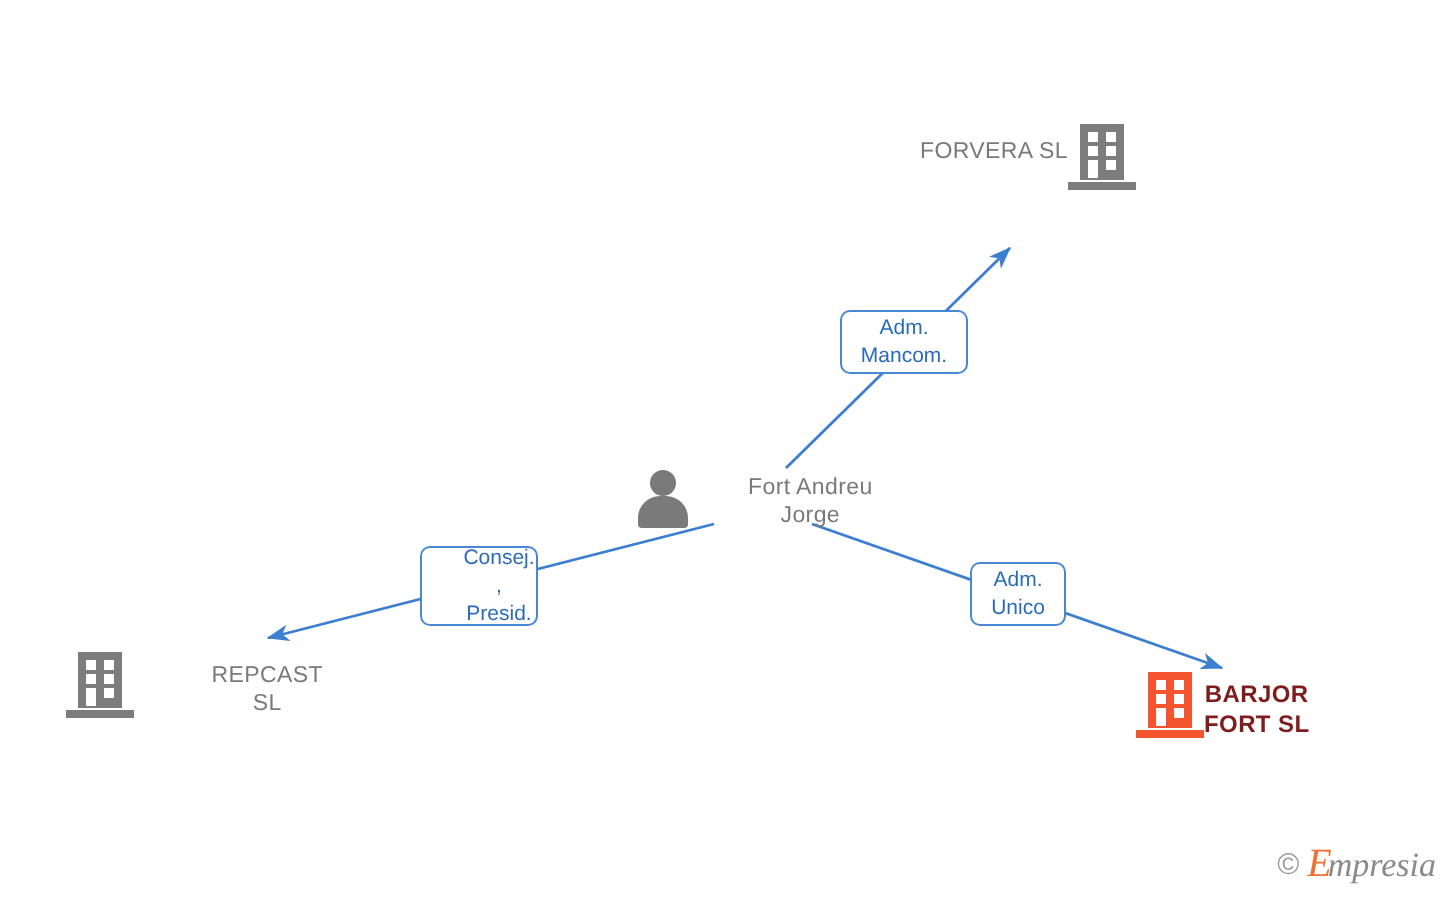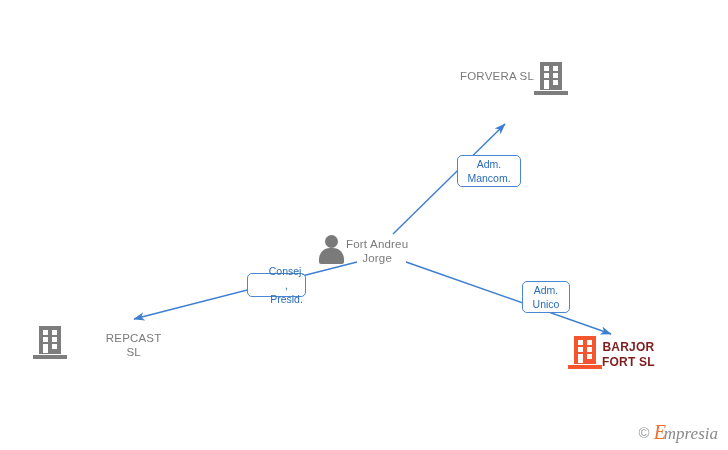--- a/index.html
+++ b/index.html
@@ -123,21 +123,20 @@
     color: #2b6cb8;
     font-size: 10.5px;
     line-height: 14px;
     text-align: center;
     display: flex;
     flex-direction: column;
     justify-content: center;
     align-items: center;
     white-space: pre-line;
     padding: 2px 4px;
-    margin-left: 37px;
   }
 
   
   #watermark {
     position: absolute;
     right: 10px;
     bottom: 8px;
     display: flex;
     align-items: center;
     gap: 4px;
@@ -189,21 +188,21 @@
       <div class="b-win" style="left:10px; top:4px;"></div>
       <div class="b-win" style="left:19px; top:4px;"></div>
       <div class="b-win" style="left:10px; top:11px;"></div>
       <div class="b-win" style="left:19px; top:11px;"></div>
       <div class="b-win" style="left:19px; top:18px;"></div>
       <div class="b-door" style="left:10px; top:18px;"></div>
       <div class="b-base"></div>
     </div>
   </div>
 
-  <div class="node" style="left:316px; top:232px;">
+  <div class="node" style="left:316px; top:232px;gap:28px;">
     <div class="person">
       <div class="p-head"></div>
       <div class="p-body"></div>
     </div>
     <div class="node-label label-below">Fort Andreu
 Jorge</div>
   </div>
 
   <div class="node" style="left:33px; top:326px;gap:44px;">
     <div class="building">
@@ -230,21 +229,21 @@
       <div class="b-door" style="left:10px; top:18px;"></div>
       <div class="b-base"></div>
     </div>
     <div class="node-label label-below bold">BARJOR
 FORT SL</div>
   </div>
 
   <div class="rel-box" style="left:420px; top:155px; width:64px; height:32px;">Adm.
 Mancom.</div>
 
-  <div class="rel-box" style="left:210px; top:273px; width:59px; height:24px;padding-left:24px;">Consej. ,
+  <div class="rel-box" style="left:210px; top:273px; width:59px; height:40px;padding-left:24px;">Consej. ,
 Presid.</div>
 
   <div class="rel-box" style="left:485px; top:281px; width:48px; height:32px;">Adm.
 Unico</div>
 
   <div id="watermark">
     <span class="wm-c">©</span>
     <span style="display:flex; align-items:baseline;">
       <span class="wm-e">E</span>
       <span class="wm-rest">mpresia</span>

